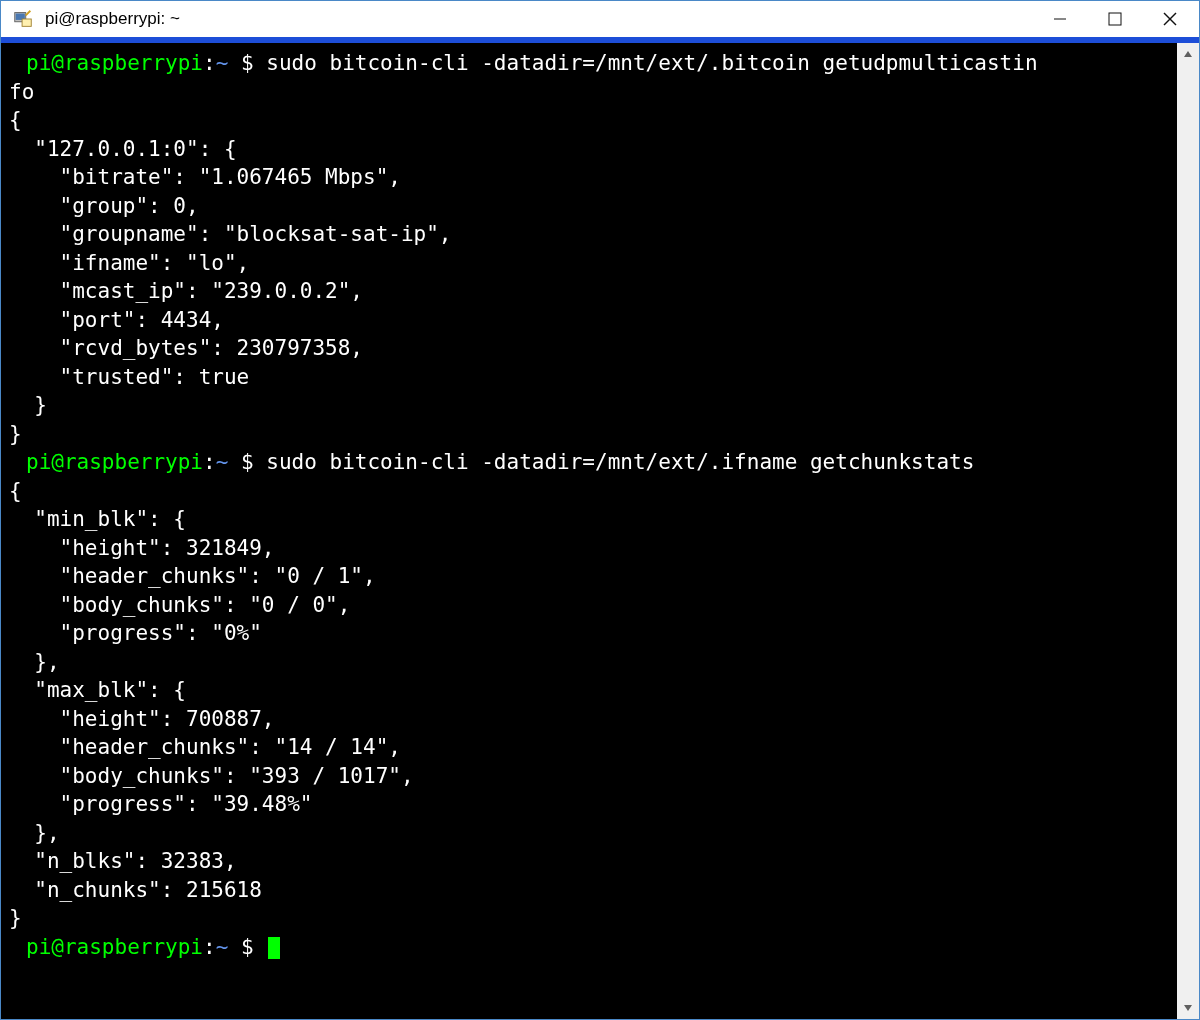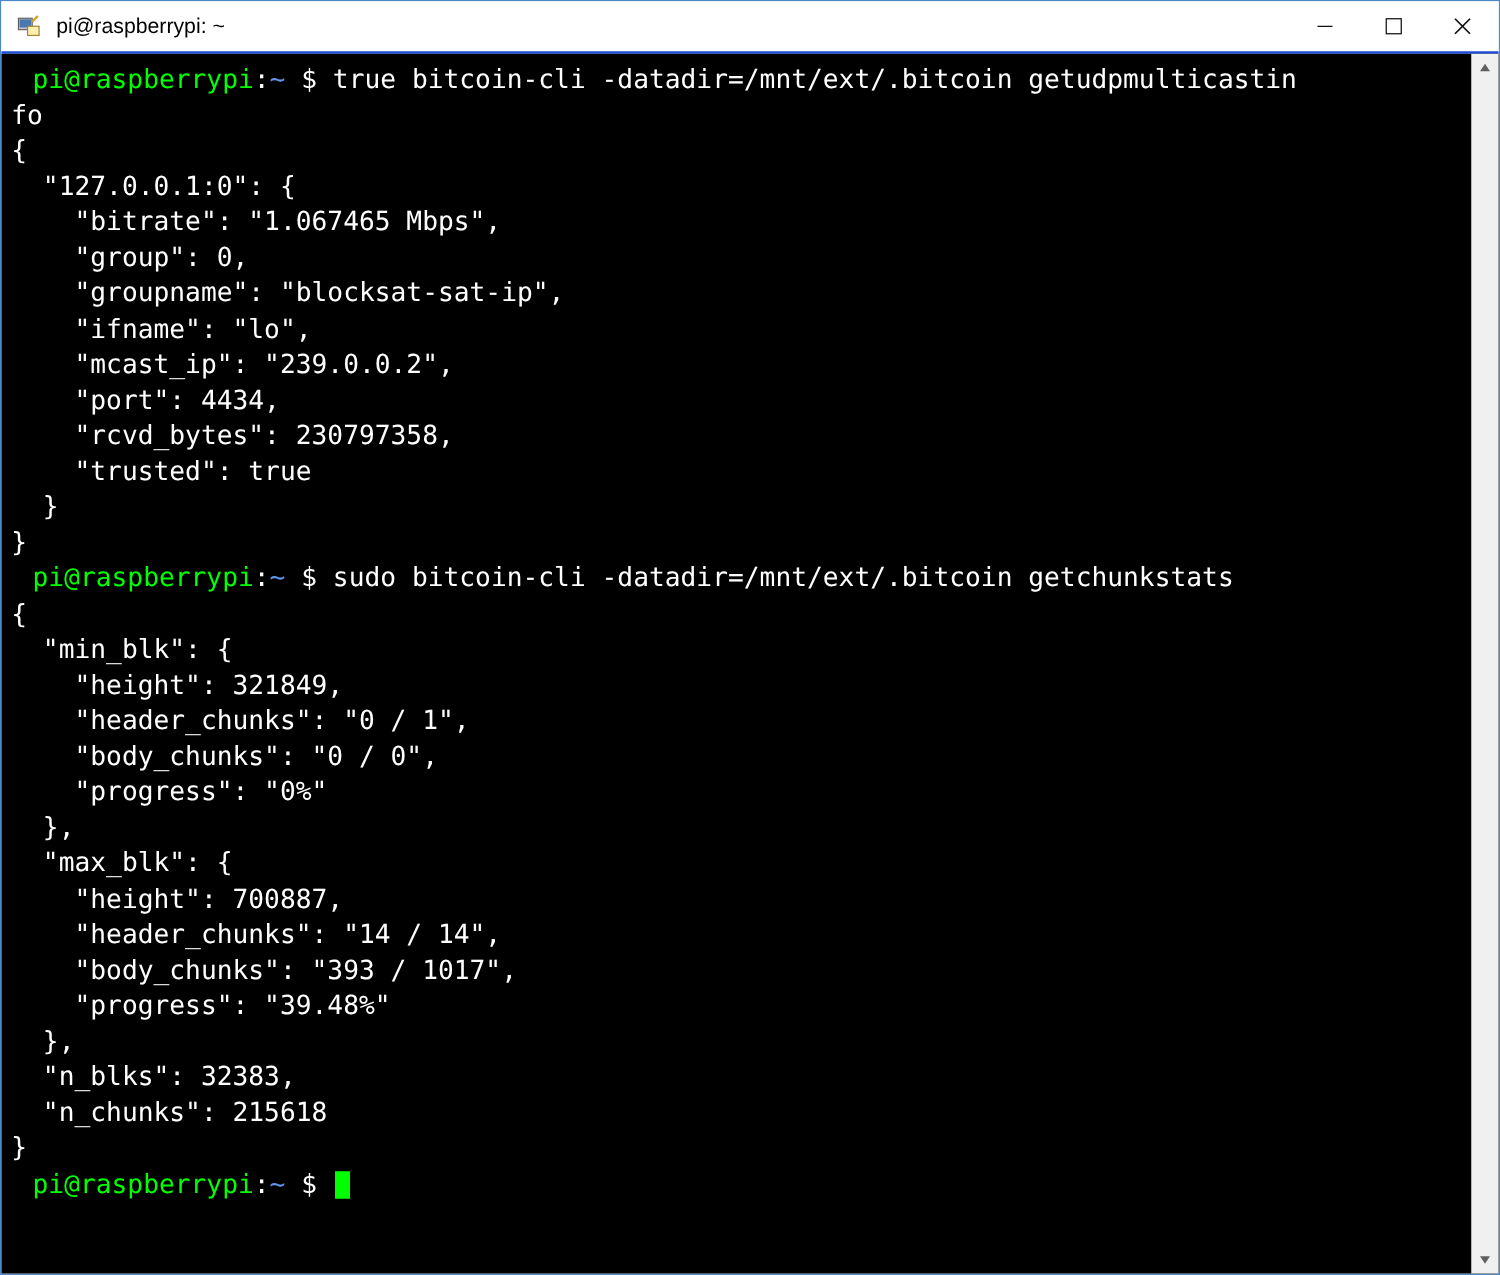--- a/index.html
+++ b/index.html
@@ -11,21 +11,21 @@
       border: 1px solid #4a88c7;
       display: flex;
       flex-direction: column;
     }
     .titlebar {
       height: 42px;
       background: #ffffff;
       display: flex;
       align-items: center;
       padding: 0 2px 0 10px;
-      border-bottom: 2px solid #1d4ed8;
+      border-bottom: 6px solid #1d4ed8;
     }
     .app-icon {
       width: 24px;
       height: 24px;
       margin-right: 10px;
       display: flex;
       align-items: center;
       justify-content: center;
     }
     .app-icon svg { width: 22px; height: 22px; }
@@ -123,35 +123,35 @@
     <div class="win-btn close">
       <svg viewBox="0 0 14 14">
           <line x1="1" y1="1" x2="13" y2="13"></line>
           <line x1="13" y1="1" x2="1" y2="13"></line>
         </svg>
     </div>
   </div>
 </div>
 
 <div class="terminal-wrap">
-  <div class="terminal"><span class="prompt-host">pi@raspberrypi</span><span class="prompt-dollar">:</span><span class="prompt-path">~</span><span> </span><span class="prompt-dollar">$</span><span> </span><span class="command">true bitcoin-cli -datadir=/mnt/ext/.bitcoin getudpmulticastin</span>
+  <div class="terminal"><span class="prompt-host">pi@raspberrypi</span><span class="prompt-dollar">:</span><span class="prompt-path">~</span><span> </span><span class="prompt-dollar">$</span><span> </span><span class="command">sudo bitcoin-cli -datadir=/mnt/ext/.bitcoin getudpmulticastin</span>
 <span class="command">fo</span>
 <span class="output">{</span>
 <span class="output">  "127.0.0.1:0": {</span>
 <span class="output">    "bitrate": "1.067465 Mbps",</span>
 <span class="output">    "group": 0,</span>
 <span class="output">    "groupname": "blocksat-sat-ip",</span>
 <span class="output">    "ifname": "lo",</span>
 <span class="output">    "mcast_ip": "239.0.0.2",</span>
 <span class="output">    "port": 4434,</span>
 <span class="output">    "rcvd_bytes": 230797358,</span>
 <span class="output">    "trusted": true</span>
 <span class="output">  }</span>
 <span class="output">}</span>
-<span class="prompt-host">pi@raspberrypi</span><span class="prompt-dollar">:</span><span class="prompt-path">~</span><span> </span><span class="prompt-dollar">$</span><span> </span><span class="command">sudo bitcoin-cli -datadir=/mnt/ext/.bitcoin getchunkstats</span>
+<span class="prompt-host">pi@raspberrypi</span><span class="prompt-dollar">:</span><span class="prompt-path">~</span><span> </span><span class="prompt-dollar">$</span><span> </span><span class="command">sudo bitcoin-cli -datadir=/mnt/ext/.ifname getchunkstats</span>
 <span class="output">{</span>
 <span class="output">  "min_blk": {</span>
 <span class="output">    "height": 321849,</span>
 <span class="output">    "header_chunks": "0 / 1",</span>
 <span class="output">    "body_chunks": "0 / 0",</span>
 <span class="output">    "progress": "0%"</span>
 <span class="output">  },</span>
 <span class="output">  "max_blk": {</span>
 <span class="output">    "height": 700887,</span>
 <span class="output">    "header_chunks": "14 / 14",</span>

